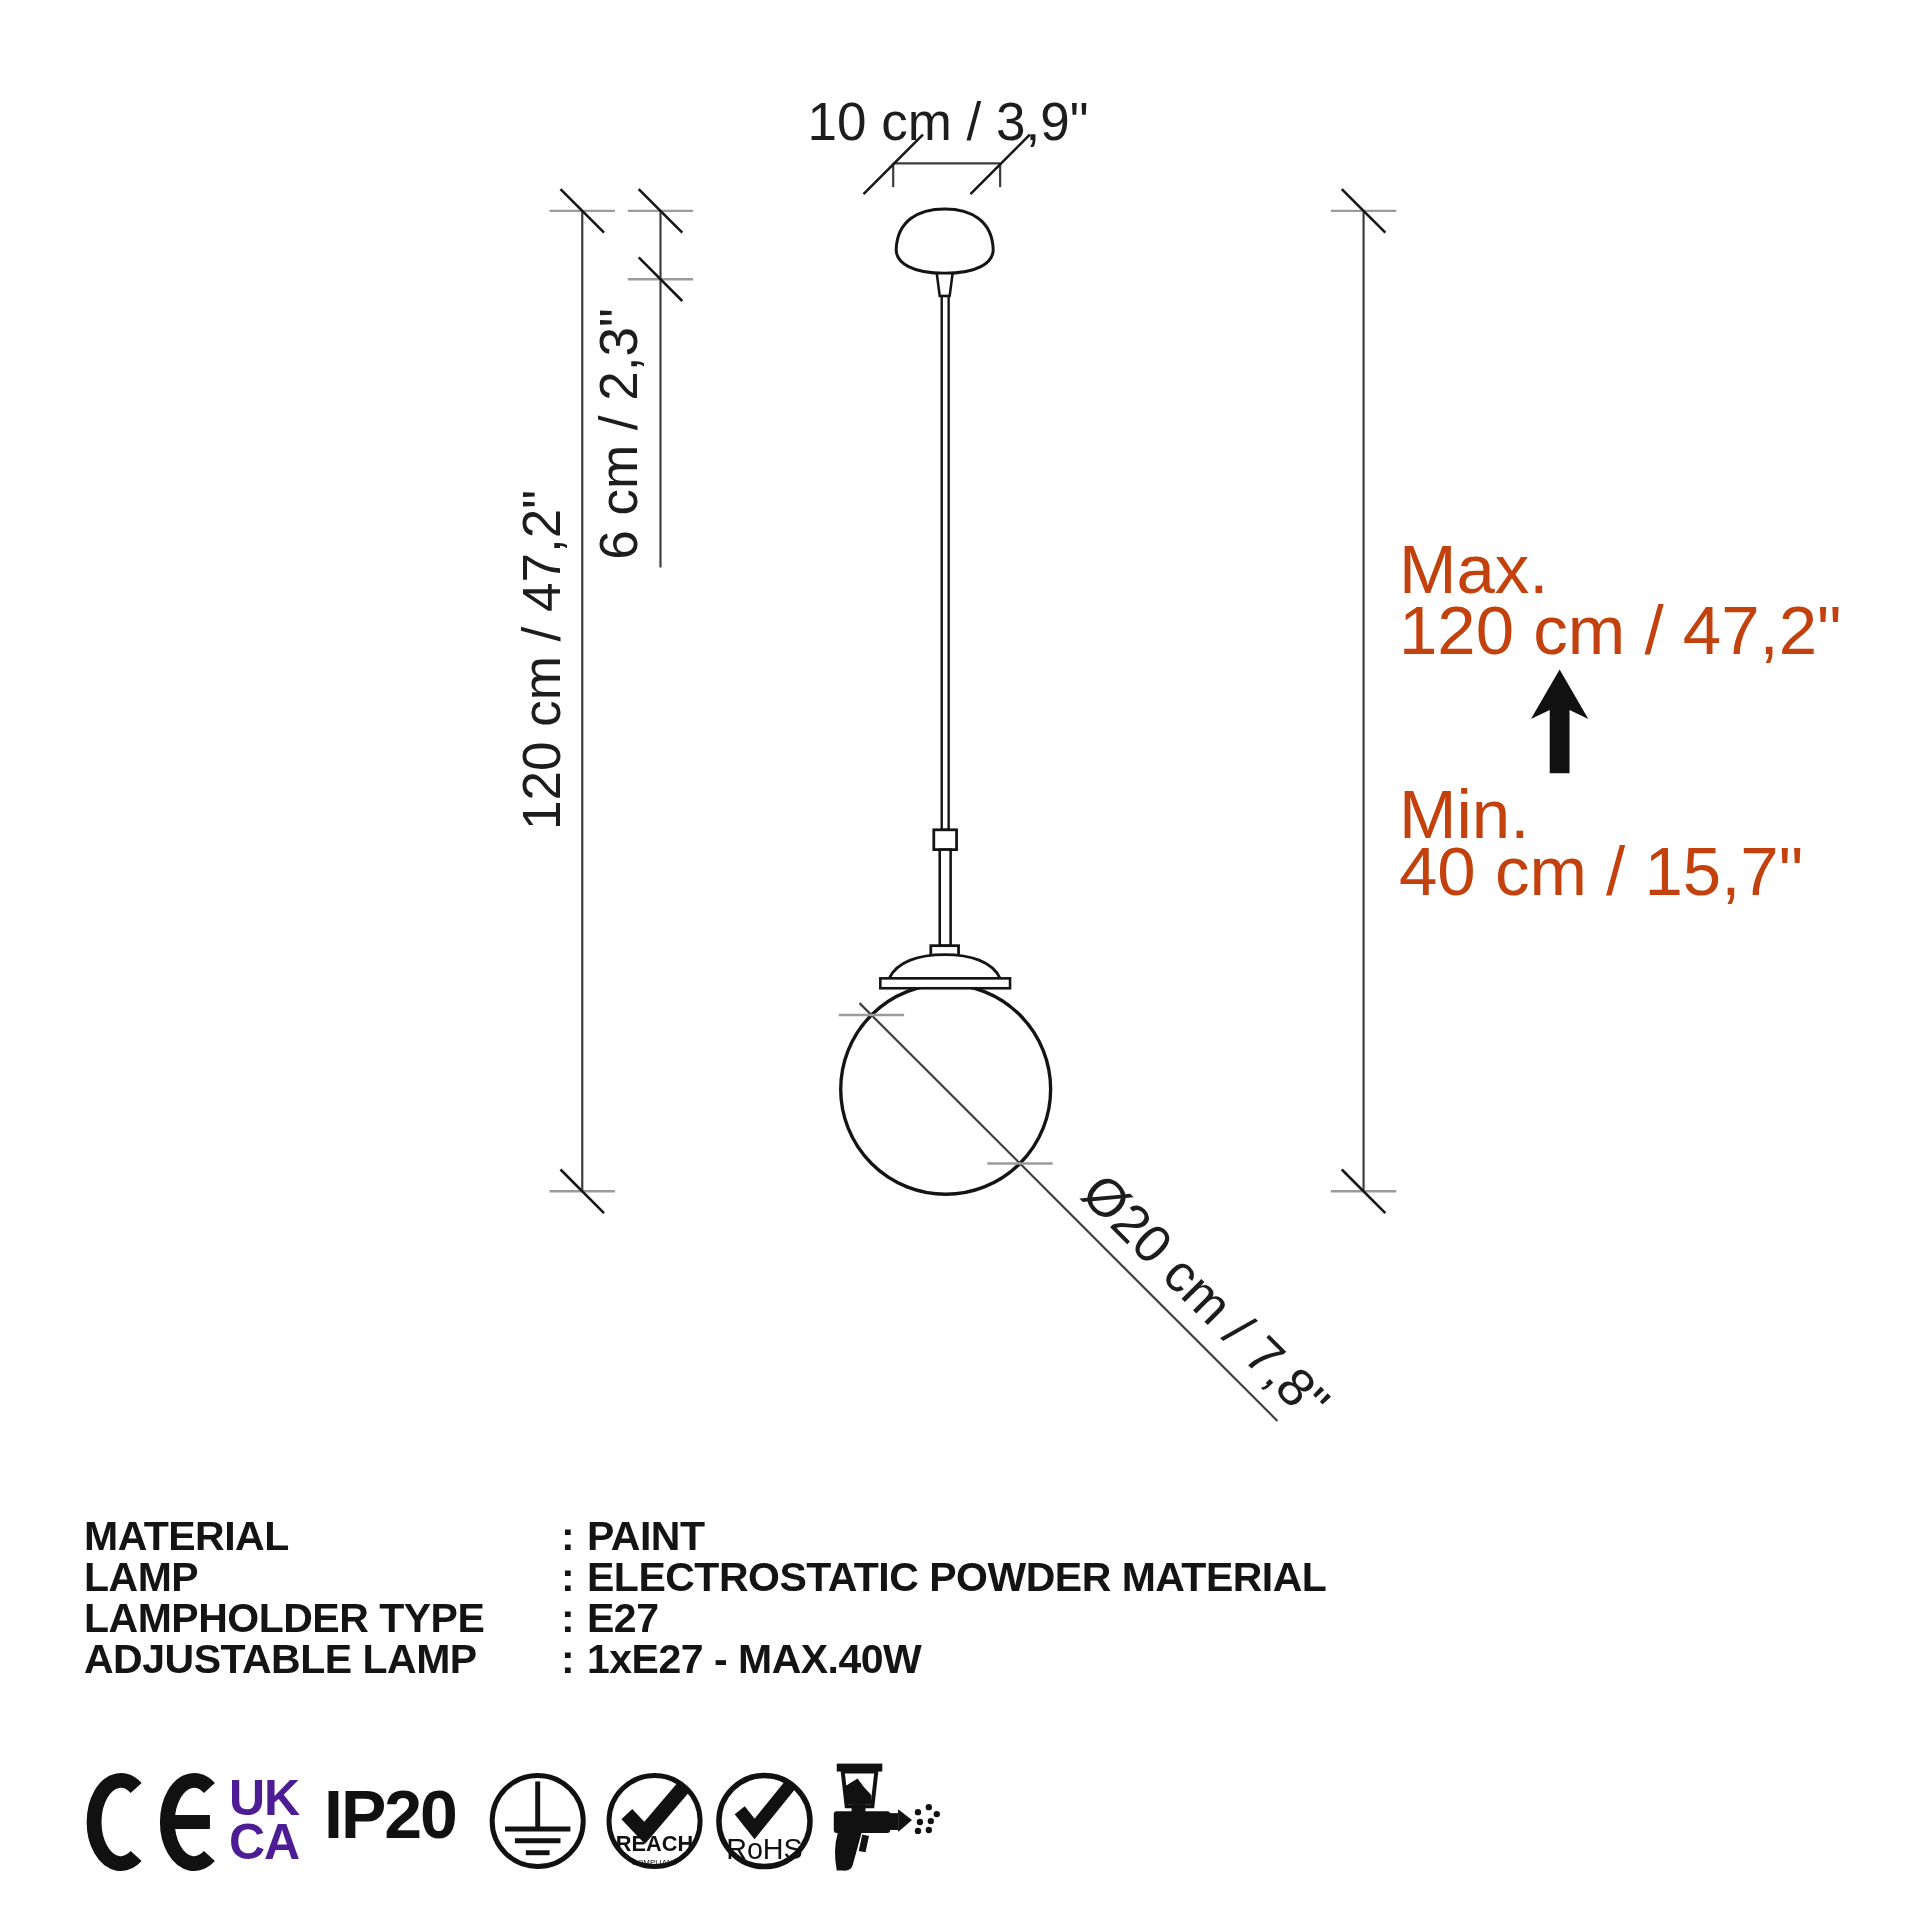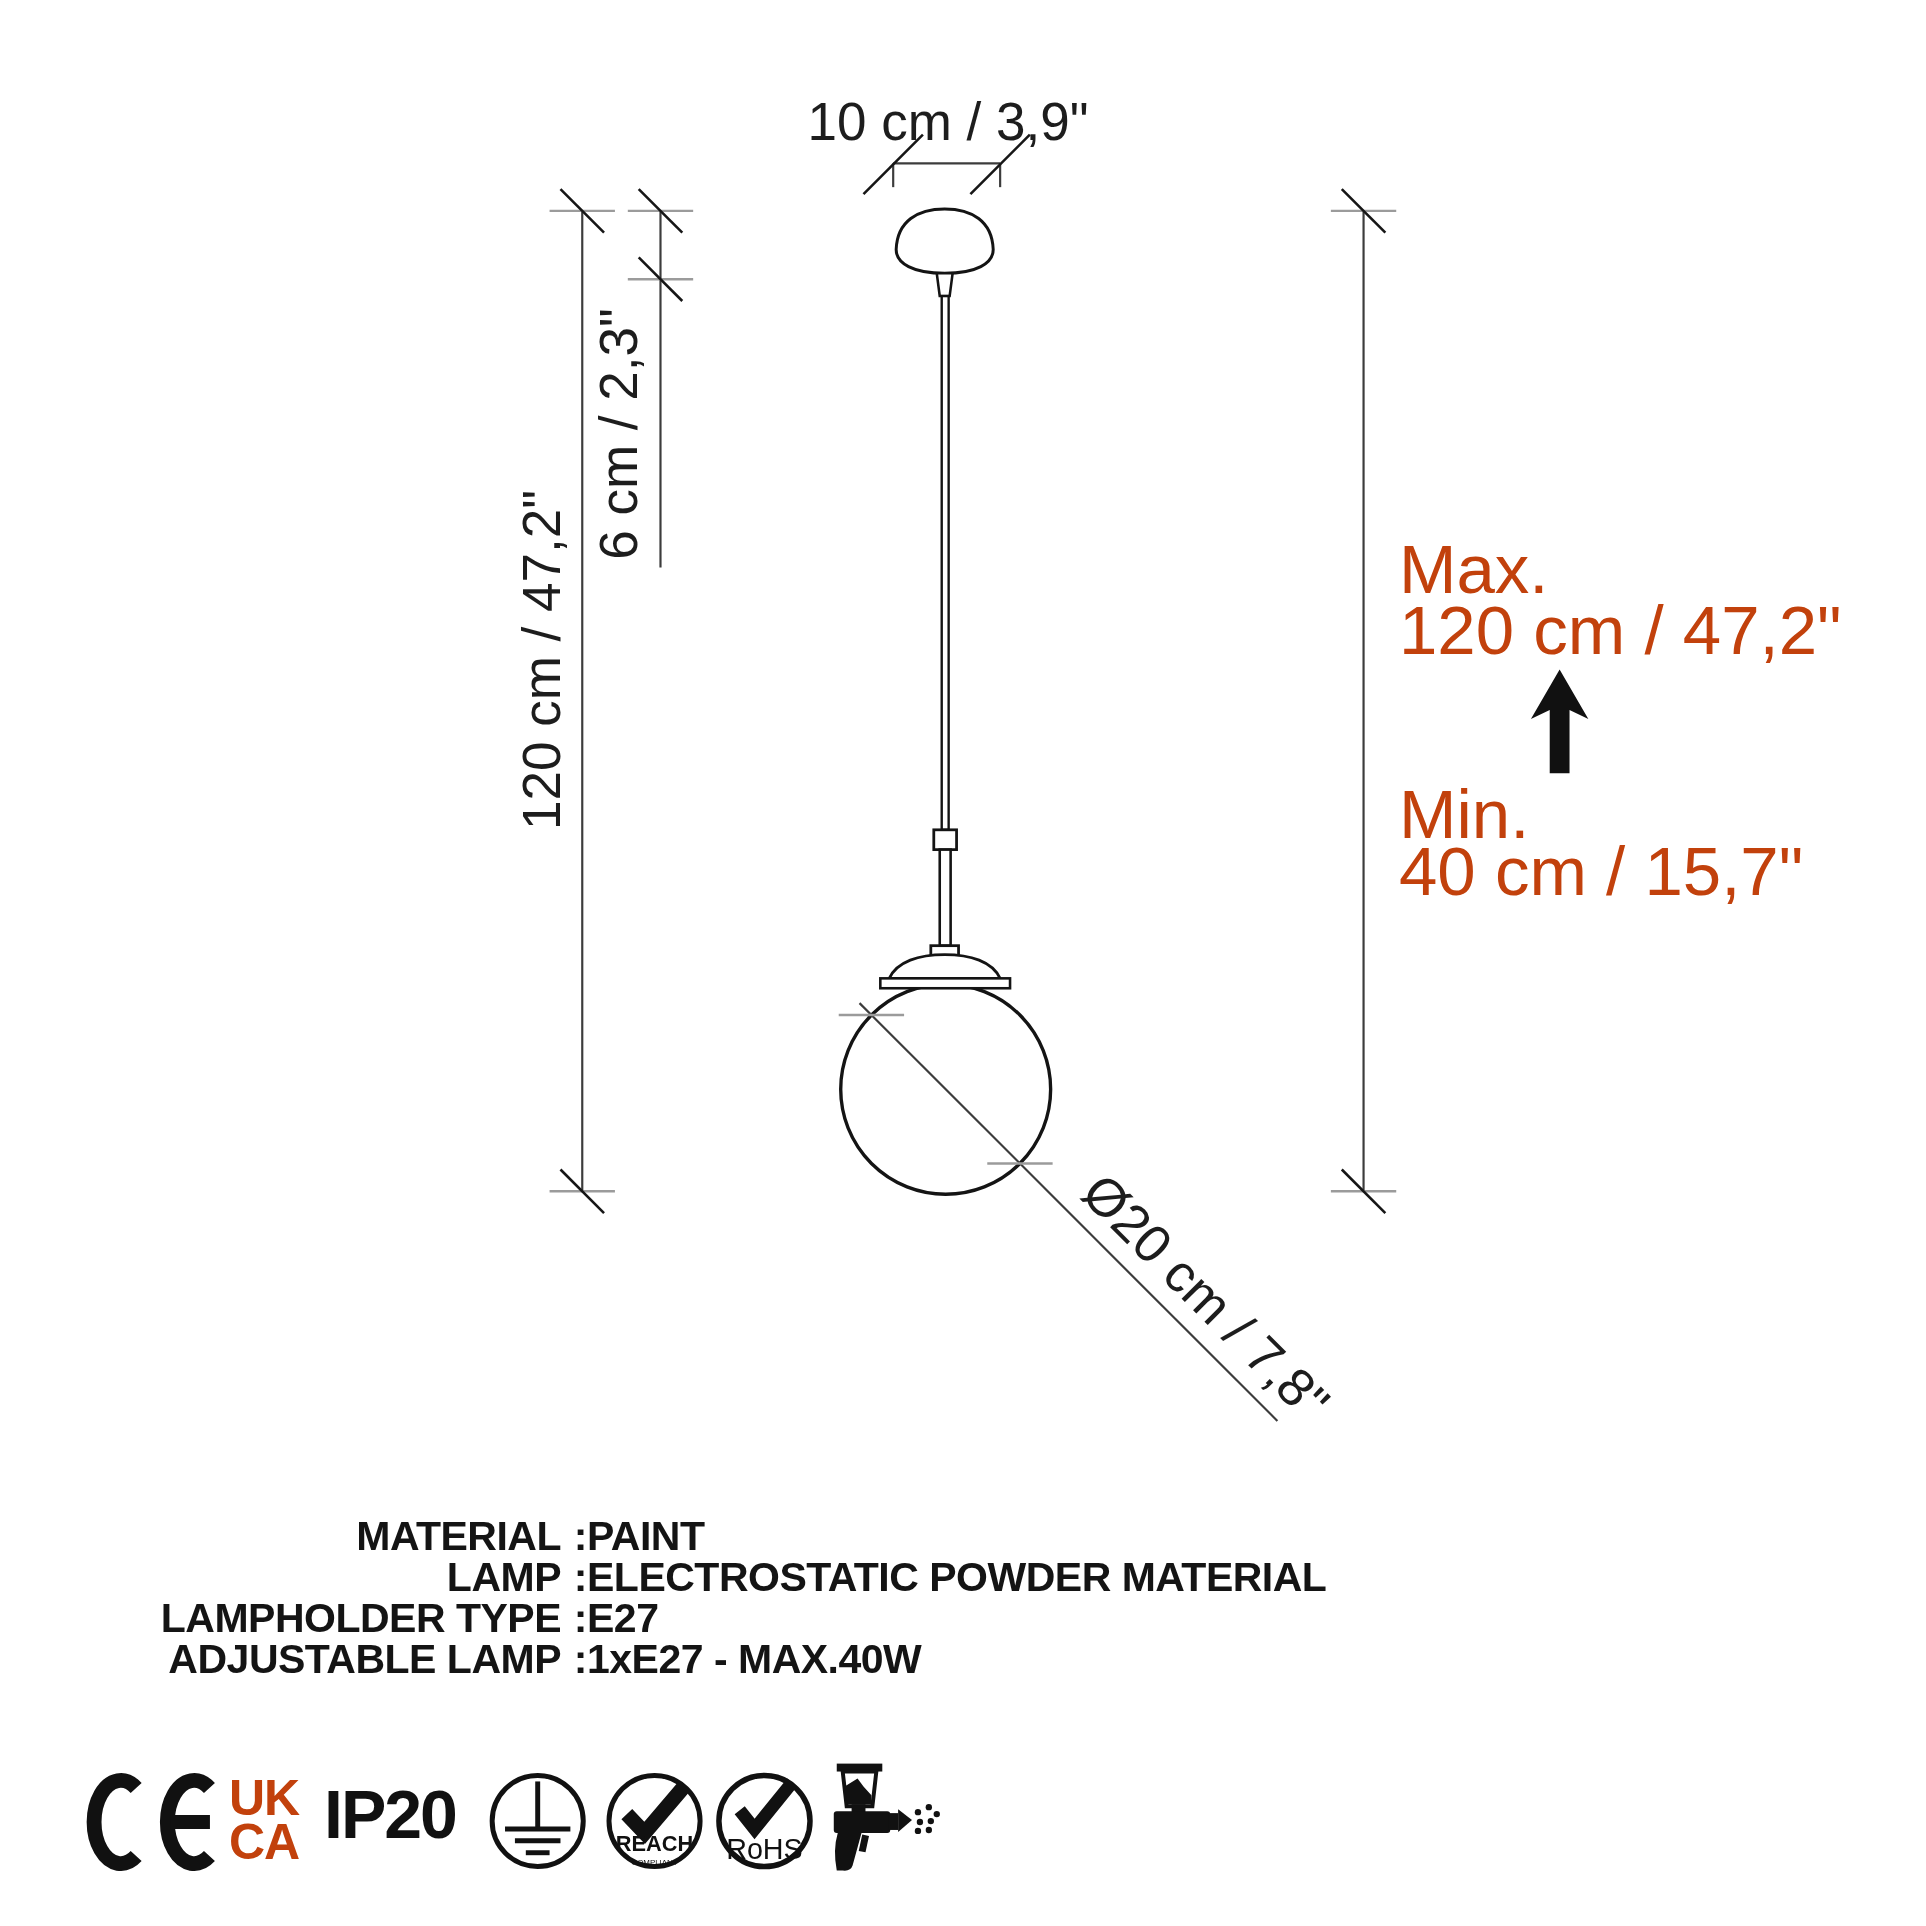--- a/index.html
+++ b/index.html
@@ -5,26 +5,26 @@
   html,body{margin:0;padding:0;background:#fff;}
   .canvas{position:relative;width:1927px;height:1927px;background:#fff;overflow:hidden;
           font-family:"Liberation Sans",sans-serif;color:#1d1d1d;}
   svg{position:absolute;left:0;top:0;}
   .dim-label{position:absolute;font-size:53px;color:#1d1d1d;white-space:nowrap;line-height:1;}
   .rot-ccw{transform:translate(-50%,-50%) rotate(-90deg);}
   .rot-diag{transform:translate(-50%,-50%) rotate(45deg);}
   .center-x{transform:translateX(-50%);}
   .minmax{position:absolute;left:1399px;font-size:69px;line-height:1;white-space:nowrap;color:#c2410c;}
   .spec-block{position:absolute;left:84px;top:1516px;font-size:41px;font-weight:bold;
-              letter-spacing:-0.5px;line-height:41px;color:#141414;text-align:right;}
+              letter-spacing:-0.5px;line-height:41px;color:#141414;}
   .spec-row{display:flex;}
   .spec-label{width:477px;flex:none;}
   .spec-sep{width:26px;flex:none;}
   .ukca{position:absolute;left:229px;top:1776px;font-size:50px;font-weight:bold;
-        line-height:44px;letter-spacing:-1px;color:#c2410c;text-align:right;}
+        line-height:44px;letter-spacing:-1px;color:#4c1d95;text-align:right;}
   .ip20{position:absolute;left:324px;top:1780px;font-size:68px;font-weight:bold;
         letter-spacing:-2px;line-height:1;color:#111;}
 </style>
 </head>
 <body>
 
 <div class="canvas">
 
   <svg width="1927" height="1927" viewBox="0 0 1946 1946">
 

